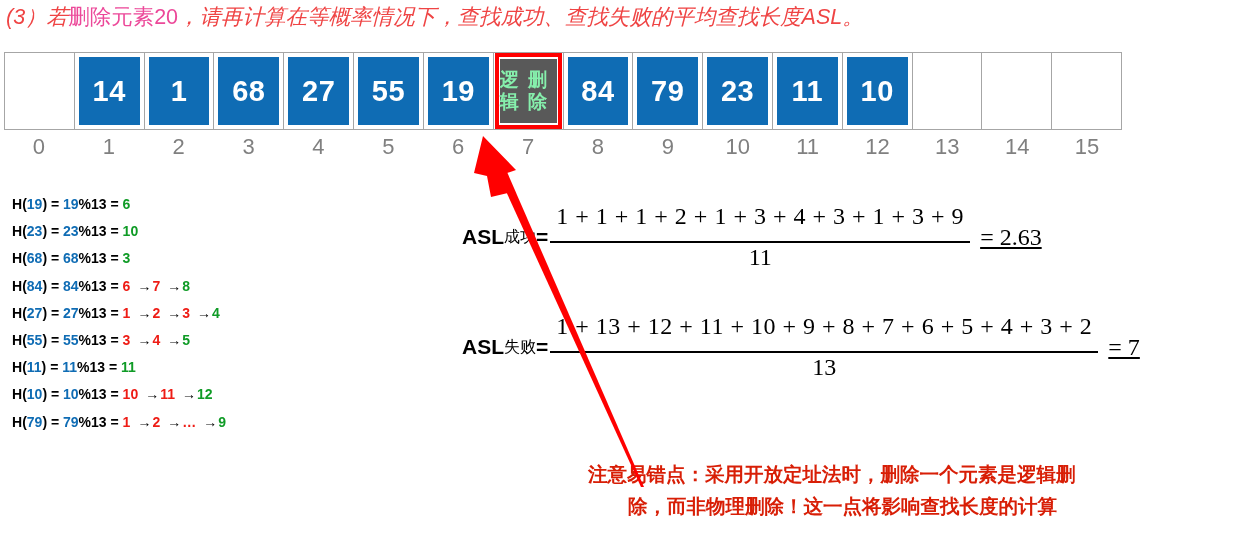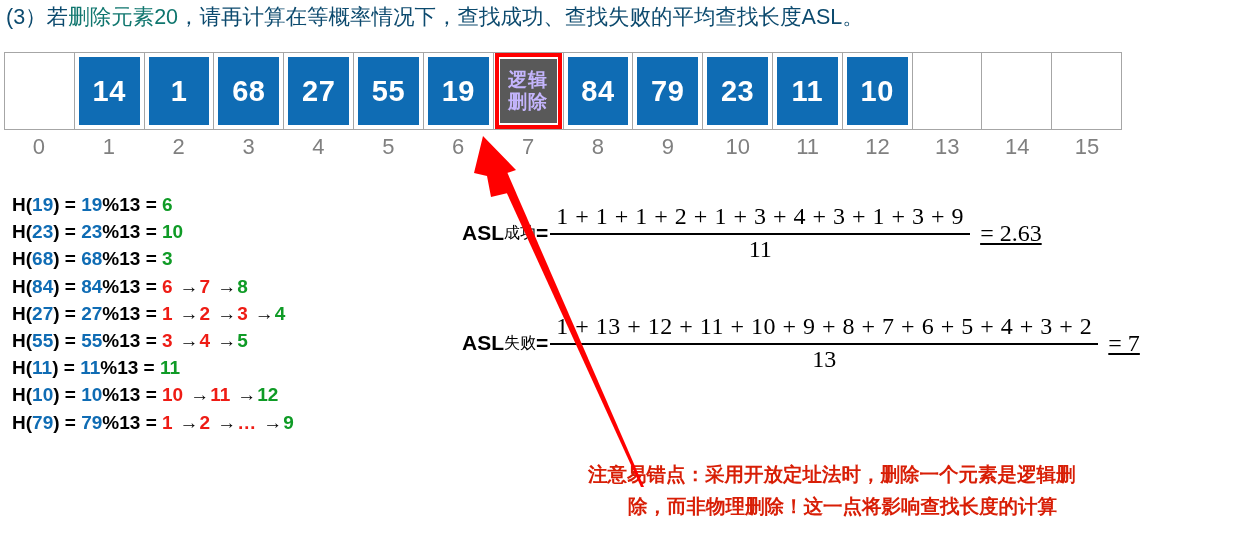--- a/index.html
+++ b/index.html
@@ -19,22 +19,22 @@
   
   #title-line {
     position: absolute;
     left: 6px;
     top: 2px;
     font-size: 21.5px;
     line-height: 30px;
     white-space: nowrap;
     letter-spacing: 0px;
   }
-  #title-line .t-black { color: #0c4a6e; }
-  #title-line .t-red   { color: #0f766e; margin-top: 32px; }
+  #title-line .t-black { color: #ef4444; font-style: italic; }
+  #title-line .t-red   { color: #ec4899; margin-top: 32px; }
 
   
   #hash-table {
     position: absolute;
     left: 4px;
     top: 52px;
     width: 1118px;
     height: 78px;
     border: 1px solid #a6a6a6;
     box-sizing: border-box;
@@ -66,25 +66,25 @@
   }
   .cell.filled .chip { background: #0f6cb4; }
   .cell.empty  .chip { background: transparent; }
 
   
   .cell.deleted {
     position: relative;
   }
   .cell.deleted .chip {
     background: #595959;
-    color: #c4b5fd;
+    color: #86efac;
     font-size: 19px;
     font-weight: 700;
     line-height: 22px;
-    flex-direction: column;
+    flex-direction: row;
     letter-spacing: 1px;
     border: 2px solid #ffffff;
   }
   .cell.deleted .redbox {
     position: absolute;
     left: 1px;
     top: 0px;
     right: 1px;
     bottom: 0px;
     border: 4px solid #ff0000;
@@ -107,21 +107,21 @@
     font-size: 22px;
     color: #808080;
     line-height: 30px;
   }
 
   
   #hash-list {
     position: absolute;
     left: 12px;
     top: 191px;
-    font-size: 19px;
+    font-size: 14px;
     font-weight: 700;
     line-height: 27.2px;
     white-space: nowrap;
   }
   #hash-list .hrow { height: 27.2px; }
   .c-key   { color: #0f6cb4; }
   .c-ok    { color: #0f9b26; }
   .c-bad   { color: #ee1c15; }
   .c-blk   { color: #000000; }
   .arrow   { color: #000000; font-weight: 700; padding: 0 1px; }
@@ -155,21 +155,21 @@
   }
   .fraction {
     display: inline-flex;
     flex-direction: column;
     align-items: center;
     font-family: "Liberation Serif", "DejaVu Serif", serif;
     margin: 0 2px;
   }
   .fraction .numer {
     font-size: 24px;
-    padding: 0 6px 3px 6px;
+    padding: 0 6px 11px 6px;
     letter-spacing: 0.5px;
   }
   .fraction .bar {
     height: 2px;
     background: #000000;
     width: 100%;
   }
   .fraction .denom {
     font-size: 24px;
     padding-top: 1px;

